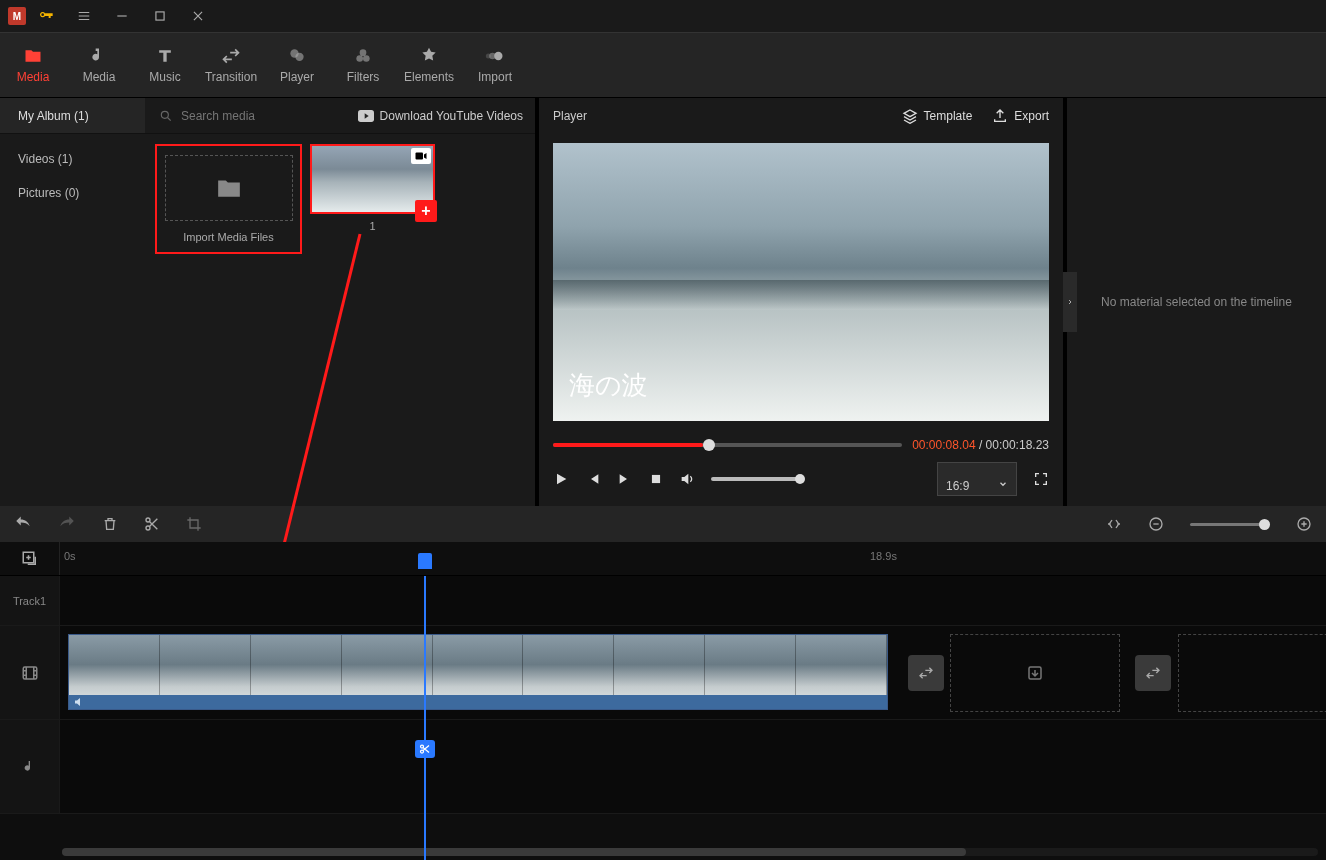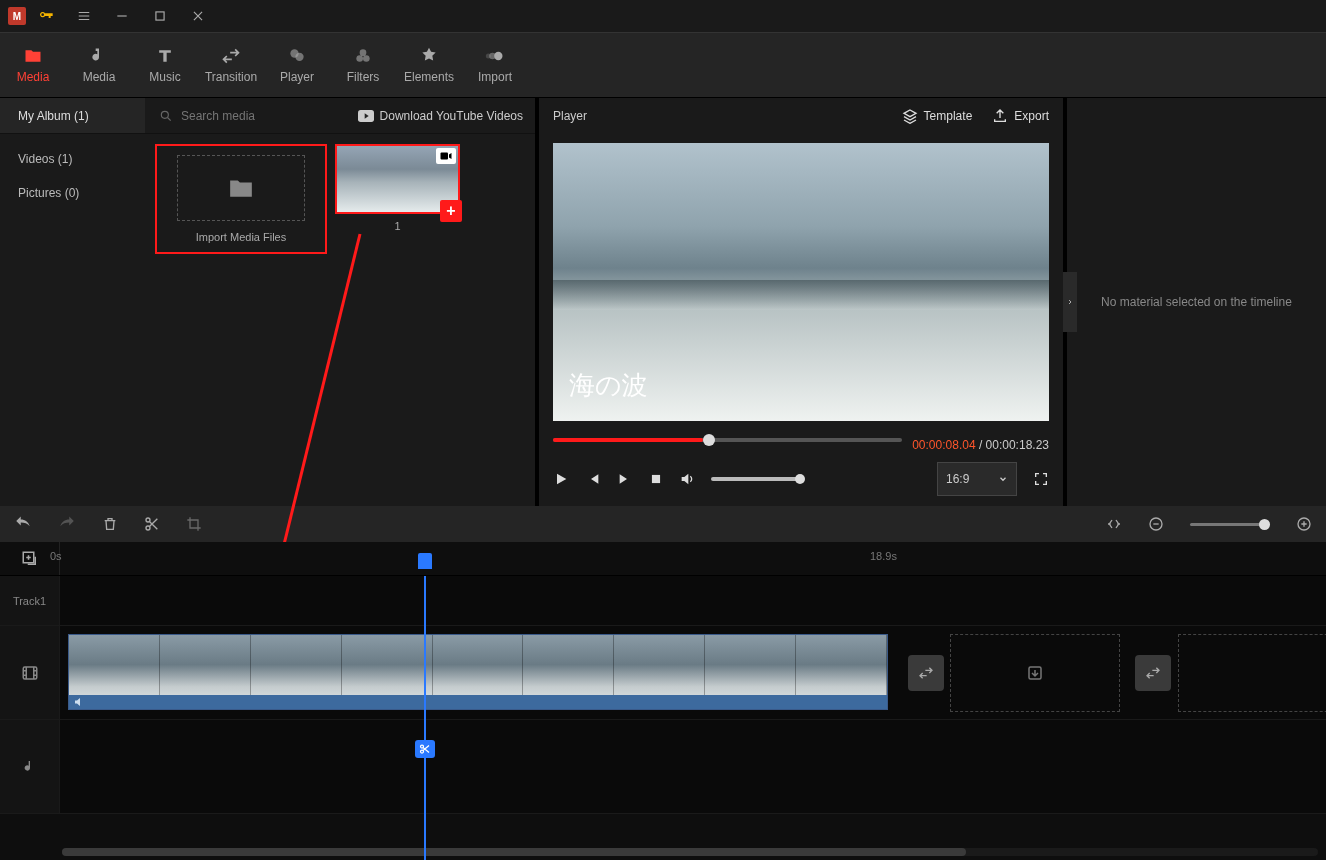--- a/index.html
+++ b/index.html
@@ -18,50 +18,50 @@
 .left-col{width:535px;background:#1a1a1a;display:flex;flex-direction:column}
 .lib-header{height:36px;display:flex;align-items:center;border-bottom:1px solid #111}
 .album-tab{width:145px;height:100%;background:#252525;display:flex;align-items:center;padding-left:18px;color:#ddd;font-size:12px}
 .search-wrap{flex:1;display:flex;align-items:center;padding-left:14px;gap:6px;color:#666;font-size:12px}
 .search-input{background:transparent;border:none;color:#fca5a5;font-size:12px;outline:none;flex:1}
 .dl-yt{display:flex;align-items:center;gap:6px;padding-right:12px;color:#ccc;cursor:pointer;font-size:12px}
 .lib-body{flex:1;display:flex}
 .lib-side{width:145px;padding-top:8px}
 .lib-side-item{padding:10px 18px;color:#bbb;cursor:pointer;font-size:12px}
 .lib-content{flex:1;display:flex;gap:8px;padding:10px;align-items:flex-start;position:relative}
-.import-card{width:172px;height:110px;border:2px solid #ff1a1a;display:flex;flex-direction:column;align-items:center;justify-content:center;gap:10px;cursor:pointer}
+.import-card{width:147px;height:110px;border:2px solid #ff1a1a;display:flex;flex-direction:column;align-items:center;justify-content:center;gap:10px;cursor:pointer}
 .import-inner{width:128px;height:66px;border:1px dashed #555;display:flex;align-items:center;justify-content:center}
 .import-label{color:#aaa;font-size:11px}
 .media-thumb{width:125px;display:flex;flex-direction:column;align-items:center;gap:6px;position:relative;cursor:pointer}
 .thumb-img{width:125px;height:70px;border:2px solid #ff1a1a;position:relative;background:linear-gradient(to bottom,#95a5b5 0%,#7b8a96 35%,#a7b3b9 55%,#e5ebec 100%)}
 .thumb-vid-badge{position:absolute;top:2px;right:2px;width:20px;height:16px;background:#fff;color:#000;display:flex;align-items:center;justify-content:center;border-radius:2px}
 .thumb-add{position:absolute;bottom:-10px;right:-4px;width:22px;height:22px;background:#ff1a1a;color:#fff;display:flex;align-items:center;justify-content:center;border-radius:2px;font-weight:bold;font-size:16px}
 .thumb-label{color:#aaa;font-size:11px}
 .arrow-svg{position:absolute;left:0;top:0;pointer-events:none}
 .player-col{width:524px;background:#1a1a1a;margin-left:4px;display:flex;flex-direction:column}
 .player-hdr{height:36px;display:flex;align-items:center;justify-content:space-between;padding:0 14px;color:#ccc}
 .player-hdr-right{display:flex;gap:20px}
 .hdr-btn{display:flex;align-items:center;gap:6px;cursor:pointer;color:#ddd}
 .preview{flex:1;display:flex;align-items:center;justify-content:center;padding:8px 14px}
 .preview-canvas{width:496px;height:278px;background:linear-gradient(to bottom,#b1c2cc 0%,#8fa3ad 30%,#6e828c 45%,#b8c3c4 60%,#eff2f0 100%);position:relative;overflow:hidden}
 .wave-stripe{position:absolute;left:0;right:0;bottom:40%;height:30px;background:linear-gradient(to bottom,rgba(60,75,80,.6),rgba(200,210,210,.3))}
 .wave-text{position:absolute;left:16px;bottom:18px;color:#fff;font-size:26px;font-family:Liberation Mono, monospace}
-.seek-row{display:flex;gap:10px;padding:8px 14px 0 14px}
+.seek-row{display:flex;align-items:center;gap:10px;padding:8px 14px 0 14px}
 .seek-bar{flex:1;height:4px;background:#555;position:relative;border-radius:2px;cursor:pointer}
 .seek-fill{position:absolute;left:0;top:0;bottom:0;width:43%;background:#ff1a1a;border-radius:2px}
 .seek-handle{position:absolute;left:43%;top:-4px;width:12px;height:12px;background:#ddd;border-radius:50%}
 .time-text{font-size:12px}
 .time-cur{color:#ff552b}
 .time-tot{color:#ccc}
 .ctrl-row{display:flex;align-items:center;gap:16px;padding:10px 14px}
 .pbtn{cursor:pointer;color:#ddd;display:flex}
 .vol-bar{width:90px;height:4px;background:#bbb;border-radius:2px;position:relative;cursor:pointer}
 .vol-handle{position:absolute;right:-4px;top:-3px;width:10px;height:10px;background:#ddd;border-radius:50%}
 .ctrl-spacer{flex:1}
-.ratio-sel{width:80px;height:24px;background:#2a2a2a;border:1px solid #444;display:flex;align-items:center;justify-content:space-between;padding:16px 8px;color:#ccc;cursor:pointer;font-size:12px}
+.ratio-sel{width:80px;height:24px;background:#2a2a2a;border:1px solid #444;display:flex;align-items:flex-start;justify-content:space-between;padding:16px 8px;color:#ccc;cursor:pointer;font-size:12px}
 .prop-col{flex:1;background:#1a1a1a;margin-left:4px;display:flex;align-items:center;justify-content:center;position:relative;color:#888;font-size:12px}
 .expand-tab{position:absolute;left:-4px;top:50%;transform:translateY(-50%);width:14px;height:60px;background:#2a2a2a;display:flex;align-items:center;justify-content:center;cursor:pointer;color:#aaa}
 .toolbar{height:36px;background:#252525;display:flex;align-items:center;padding:0 14px;gap:26px;color:#aaa}
 .tbtn{cursor:pointer;display:flex}
 .tool-spacer{flex:1}
 .zoom-bar{width:80px;height:3px;background:#777;border-radius:2px;position:relative;cursor:pointer}
 .zoom-handle{position:absolute;right:0;top:-4px;width:11px;height:11px;background:#ddd;border-radius:50%}
 .timeline-ruler{height:34px;background:#0e0e0e;display:flex;align-items:center;position:relative;border-bottom:1px solid #000}
 .ruler-btn{width:60px;height:100%;display:flex;align-items:center;justify-content:center;cursor:pointer;color:#aaa;border-right:1px solid #222}
 .ruler-tick{position:absolute;color:#777;font-size:11px;top:8px}
@@ -373,21 +373,21 @@
     </div>
 </div>
 
 <div class="timeline-ruler">
   <div class="ruler-btn">
     <svg width="18" height="18" viewBox="0 0 24 24" fill="none" stroke="currentColor" stroke-width="2">
         <rect x="3" y="3" width="14" height="14"></rect>
         <path d="M19 9v10H9M10 7v6M7 10h6"></path>
       </svg>
   </div>
-  <div class="ruler-tick" style="left:50px">0s</div>
+  <div class="ruler-tick" style="left:64px">0s</div>
   <div class="ruler-tick" style="left:870px">18.9s</div>
 </div>
 
 <div class="timeline">
   <div class="tl-row row1">
     <div class="tl-head">Track1</div>
     <div class="tl-body"></div>
   </div>
   <div class="tl-row row2">
     <div class="tl-head">

